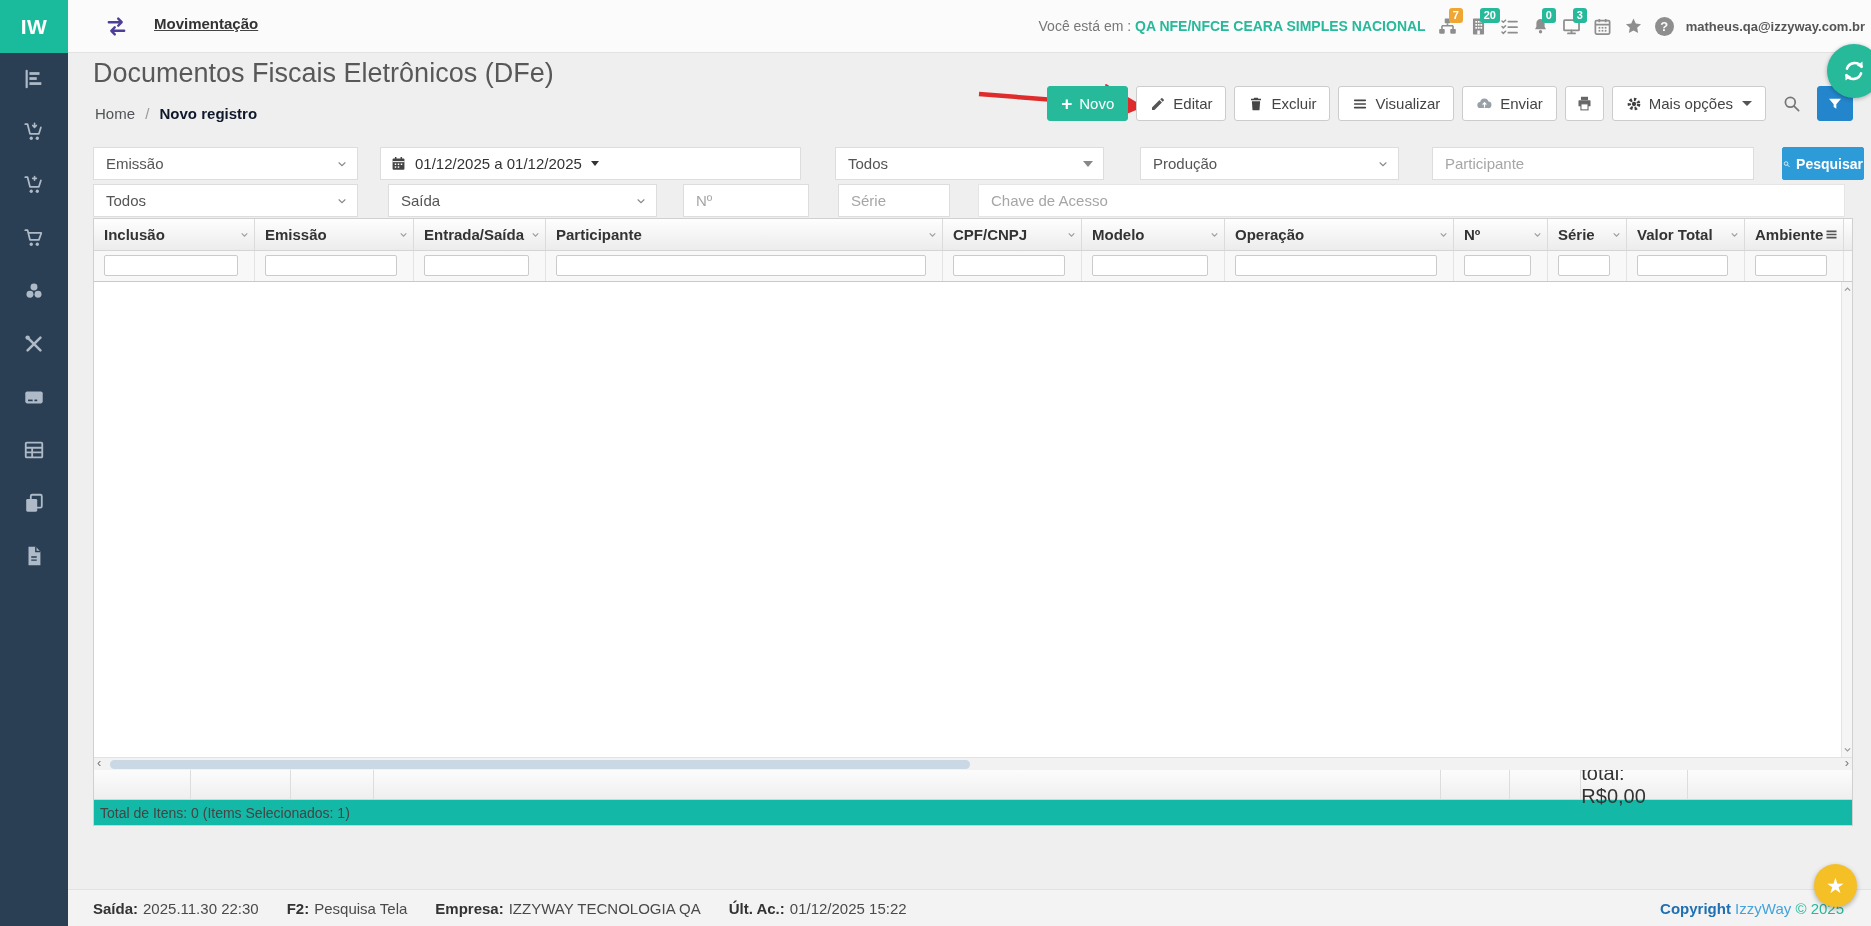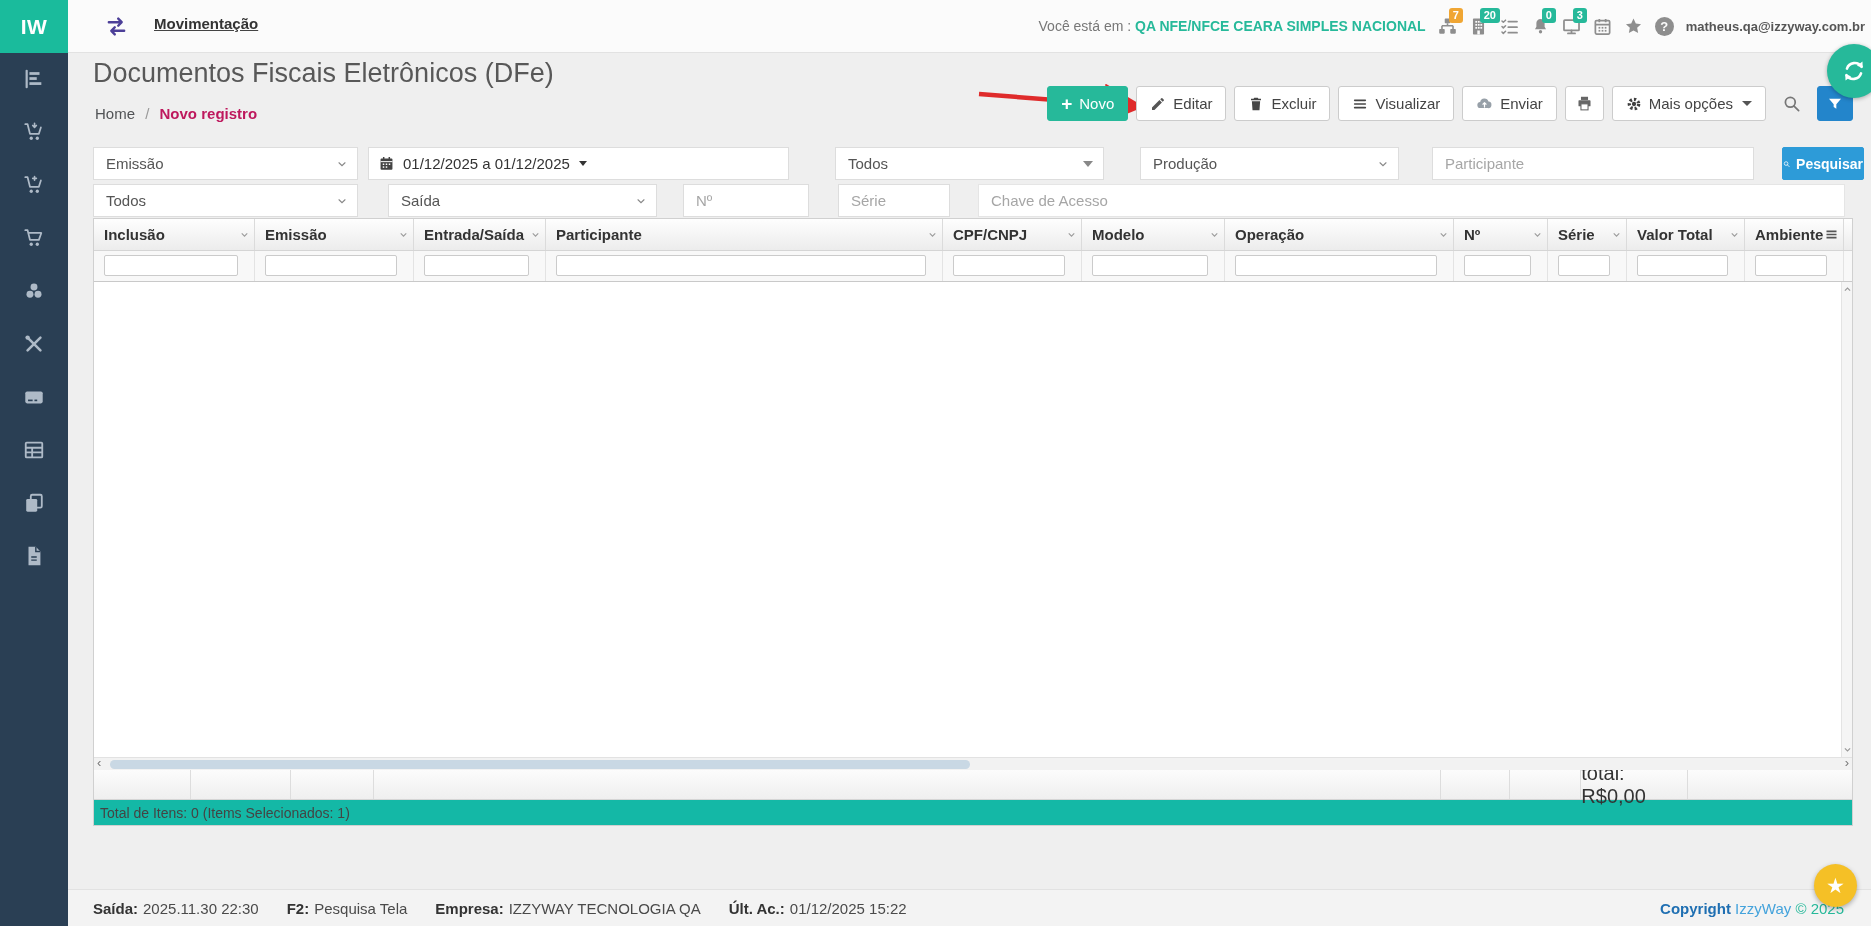--- a/index.html
+++ b/index.html
@@ -31,21 +31,21 @@
   .badge.orange { background:#F0A633; }
   .badge.green  { background:#26B99A; }
   .help-badge { width:19px; height:19px; border-radius:50%; background:#8E8E8E; color:#FBFBFB;
                 font-weight:700; font-size:13px; display:flex; align-items:center; justify-content:center; }
   .email { font-size:13px; font-weight:600; color:#555; cursor:pointer; }
 
   
   .page-title { position:absolute; left:93px; top:58px; font-size:27px; font-weight:500; color:#585858; }
   .breadcrumb { position:absolute; left:95px; top:105px; font-size:15px; color:#515356; }
   .breadcrumb .sep { color:#999; margin:0 6px; }
-  .breadcrumb .cur { font-weight:700; color:#be185d; }
+  .breadcrumb .cur { font-weight:700; color:#0f172a; }
 
   
   .toolbar { position:absolute; top:86px; right:18px; display:flex; gap:8px; height:35px; z-index:4; }
   .btn { display:flex; align-items:center; gap:7px; padding:0 13px; border:1px solid #CCC; border-radius:3px;
          background:#FFF; font-size:15px; color:#444; cursor:pointer; white-space:nowrap; }
   .btn-novo { background:#26B99A; border-color:#26B99A; color:#fff; }
   .btn-novo .plus { font-size:19px; font-weight:700; line-height:1; }
   .btn-iconly { padding:0 10px; }
   .btn-plain { border:none; background:transparent; padding:0 8px; }
   .btn-filter { background:#2385CB; border-color:#2385CB; width:36px; justify-content:center; padding:0; }
@@ -366,21 +366,21 @@
     <path d="M4.2 20.8l-.3-5.8 5.4 1.9z" fill="#fff"></path>
   </svg>
 </div>
 
 <div class="ctl" style="left:93px; top:147px; width:265px;">
   <span class="txt">Emissão</span>
   <svg class="sel-caret" width="12" height="12" viewBox="0 0 24 24">
     <path d="M6 9.5l6 6 6-6" stroke="#888" stroke-width="2.2" fill="none" stroke-linecap="round"></path>
   </svg>
 </div>
-<div class="ctl date-ctl" style="left:368px; top:147px; width:421px;">
+<div class="ctl date-ctl" style="left:380px; top:147px; width:421px;">
   <svg style="margin-left:10px" width="15" height="15" viewBox="0 0 24 24">
     <rect x="2.5" y="4" width="19" height="18" rx="1.5" fill="#444"></rect>
     <path d="M7.5 1.5v4M16.5 1.5v4" stroke="#444" stroke-width="2.4"></path>
     <path d="M2.5 9h19" stroke="#fff" stroke-width="1.6"></path>
     <rect x="6" y="12" width="2.4" height="2.4" fill="#fff"></rect>
       <rect x="10.8" y="12" width="2.4" height="2.4" fill="#fff"></rect>
       <rect x="15.6" y="12" width="2.4" height="2.4" fill="#fff"></rect>
     <rect x="6" y="16.5" width="2.4" height="2.4" fill="#fff"></rect>
       <rect x="10.8" y="16.5" width="2.4" height="2.4" fill="#fff"></rect>
   </svg>

